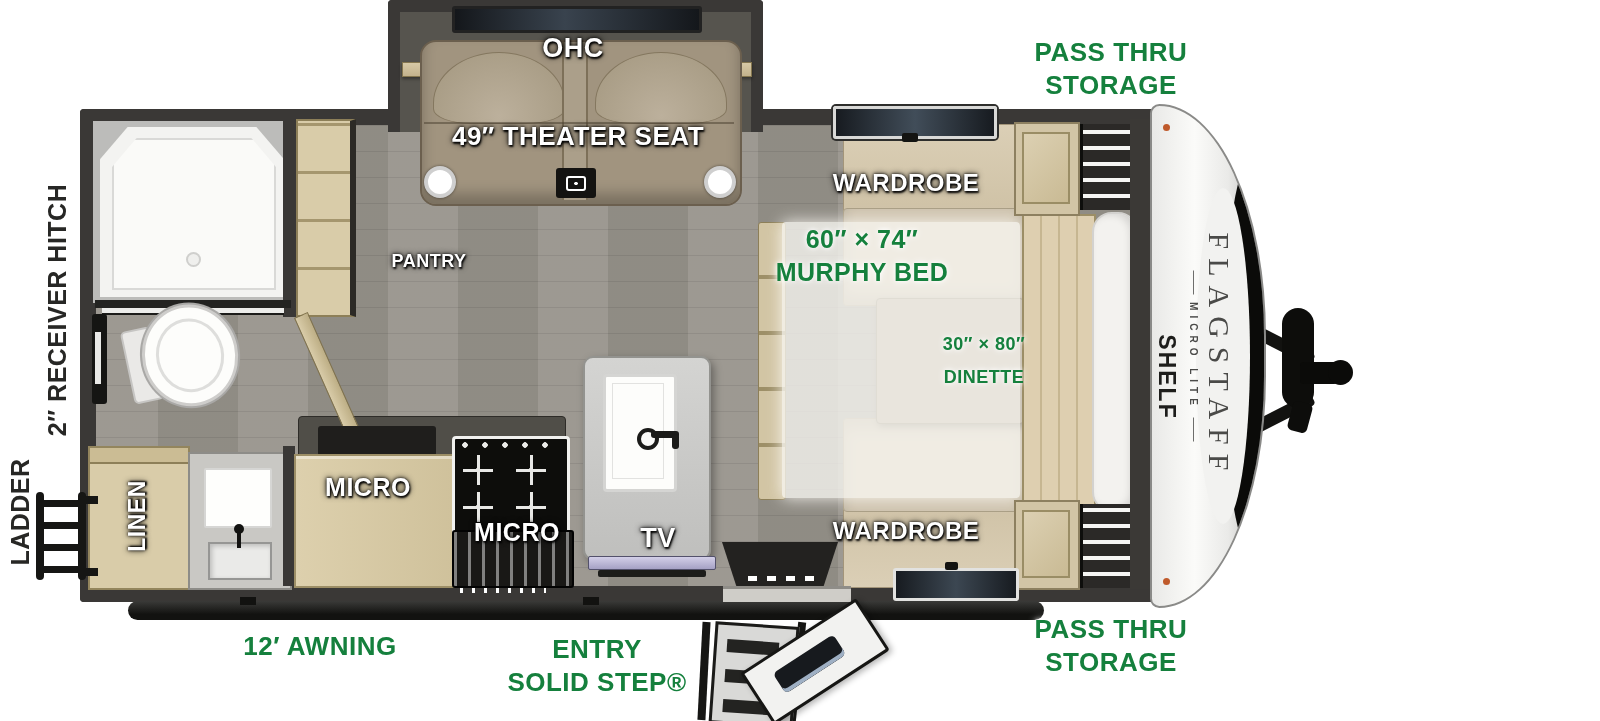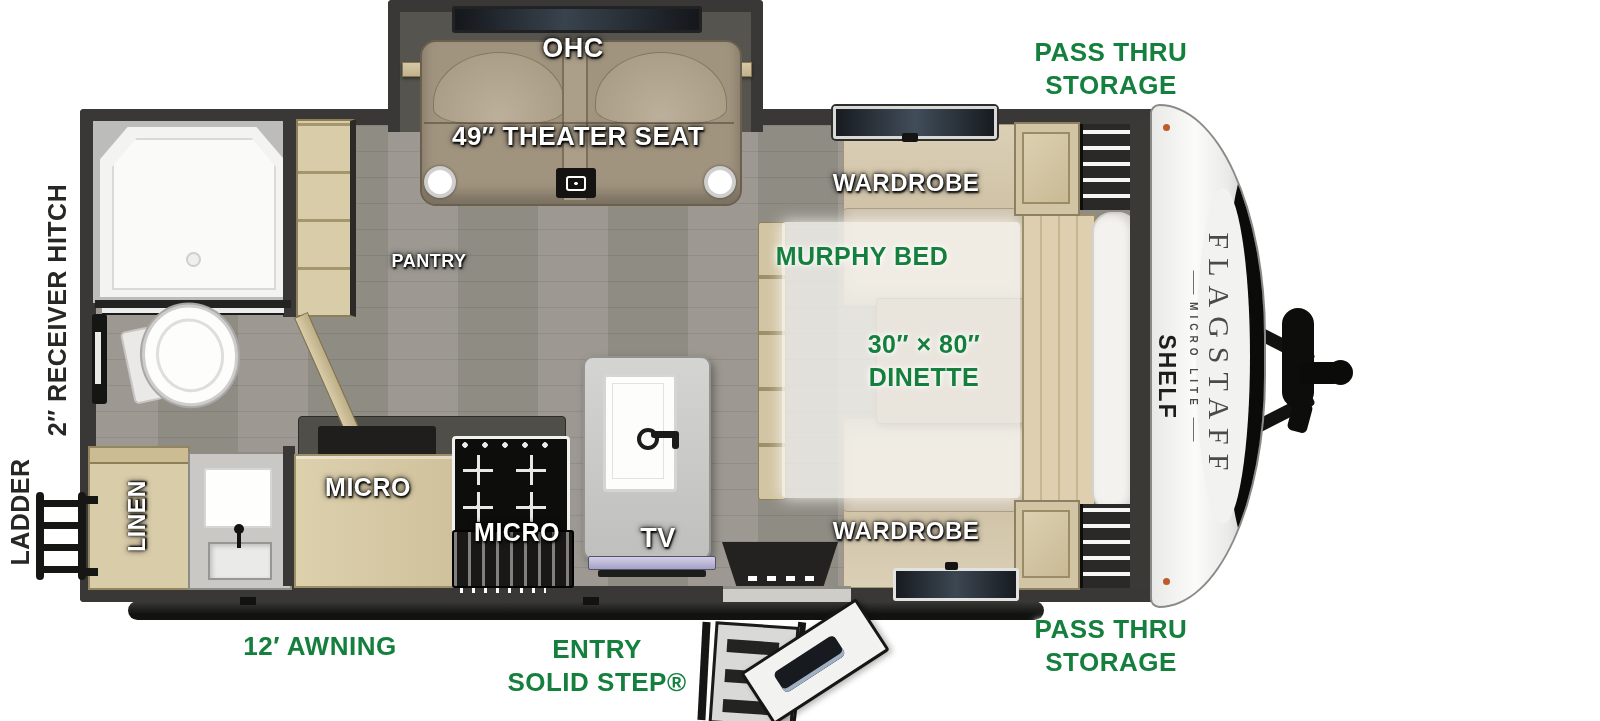--- a/index.html
+++ b/index.html
@@ -170,21 +170,21 @@
   .d{color:#15803d;text-shadow:0 0 4px #fff,0 0 8px #fff}
   .two{text-align:center;line-height:33px}
   .two span{display:block}
   .rotL{transform:translate(-50%,-50%) rotate(-90deg)}
   .rotR{transform:translate(-50%,-50%) rotate(90deg)}
   .lbl-pass-top{left:1111px;top:69px;font-size:26px}
   .lbl-ohc{left:573px;top:48px;font-size:27px}
   .lbl-theater{left:578px;top:136px;font-size:26px}
   .lbl-wardrobe-top{left:906px;top:183px;font-size:24px}
   .lbl-murphy{left:862px;top:256px;font-size:25px}
-  .lbl-dinette{left:924px;top:361px;font-size:25px}
+  .lbl-dinette{left:984px;top:361px;font-size:18px}
   .lbl-pantry{left:429px;top:261px;font-size:18px}
   .lbl-fridge{left:368px;top:487px;font-size:25px}
   .lbl-micro{left:517px;top:532px;font-size:25px}
   .lbl-tv{left:658px;top:538px;font-size:27px}
   .lbl-wardrobe-bottom{left:906px;top:531px;font-size:24px}
   .lbl-awning{left:320px;top:646px;font-size:26px}
   .lbl-entry{left:597px;top:666px;font-size:26px}
   .lbl-pass-bottom{left:1111px;top:646px;font-size:26px}
   .lbl-linen{left:137px;top:516px;font-size:23px}
   .lbl-receiver{left:57px;top:310px;font-size:25px;color:#272725}
@@ -325,20 +325,21 @@
   </div>
 
   <div class="lbl two d lbl-pass-top">
     <span>PASS THRU</span>
     <span>STORAGE</span>
   </div>
   <div class="lbl w lbl-ohc">OHC</div>
   <div class="lbl w lbl-theater">49″ THEATER SEAT</div>
   <div class="lbl w lbl-wardrobe-top">WARDROBE</div>
   <div class="lbl two d lbl-murphy">
+    <span>60″ × 74″</span>
     <span>MURPHY BED</span>
   </div>
   <div class="lbl two d lbl-dinette">
     <span>30″ × 80″</span>
     <span>DINETTE</span>
   </div>
   <div class="lbl w lbl-pantry">PANTRY</div>
   <div class="lbl w lbl-fridge">MICRO</div>
   <div class="lbl w lbl-micro">MICRO</div>
   <div class="lbl w lbl-tv">TV</div>

